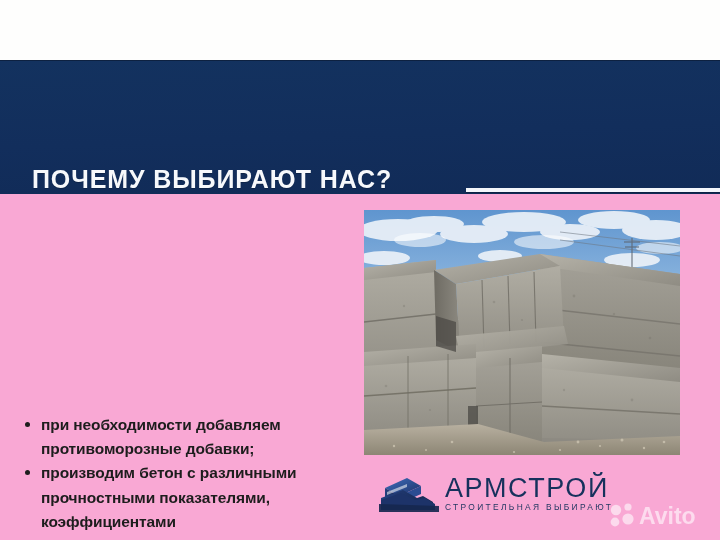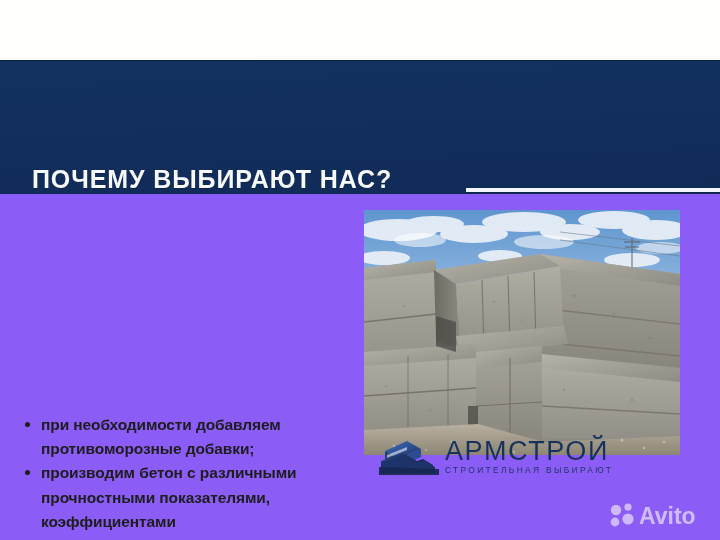--- a/index.html
+++ b/index.html
@@ -71,21 +71,21 @@
     height: 4px;
     background: #f3f6fb;
     box-shadow: 0 1px 1px rgba(0,0,0,.22);
   }
 
   
   .body-area {
     position: absolute;
     left: 0; top: 194px;
     width: 720px; height: 346px;
-    background: #8b5cf6;
+    background: #f9a8d4;
   }
 
   .bullets {
     position: absolute;
     left: 22px;
     top: 219px;
     width: 330px;
   }
 
   .bullet-item {
@@ -119,21 +119,21 @@
     overflow: hidden;
     background: #8d8a82;
   }
 
   .photo svg { display: block; width: 316px; height: 245px; }
 
   
   .logo {
     position: absolute;
     left: 377px;
-    top: 437px;
+    top: 474px;
     width: 262px;
     height: 44px;
   }
 
   .logo-mark {
     position: absolute;
     left: 0; top: 2px;
     width: 62px; height: 38px;
   }
   .logo-mark svg { display:block; width: 62px; height: 38px; }

